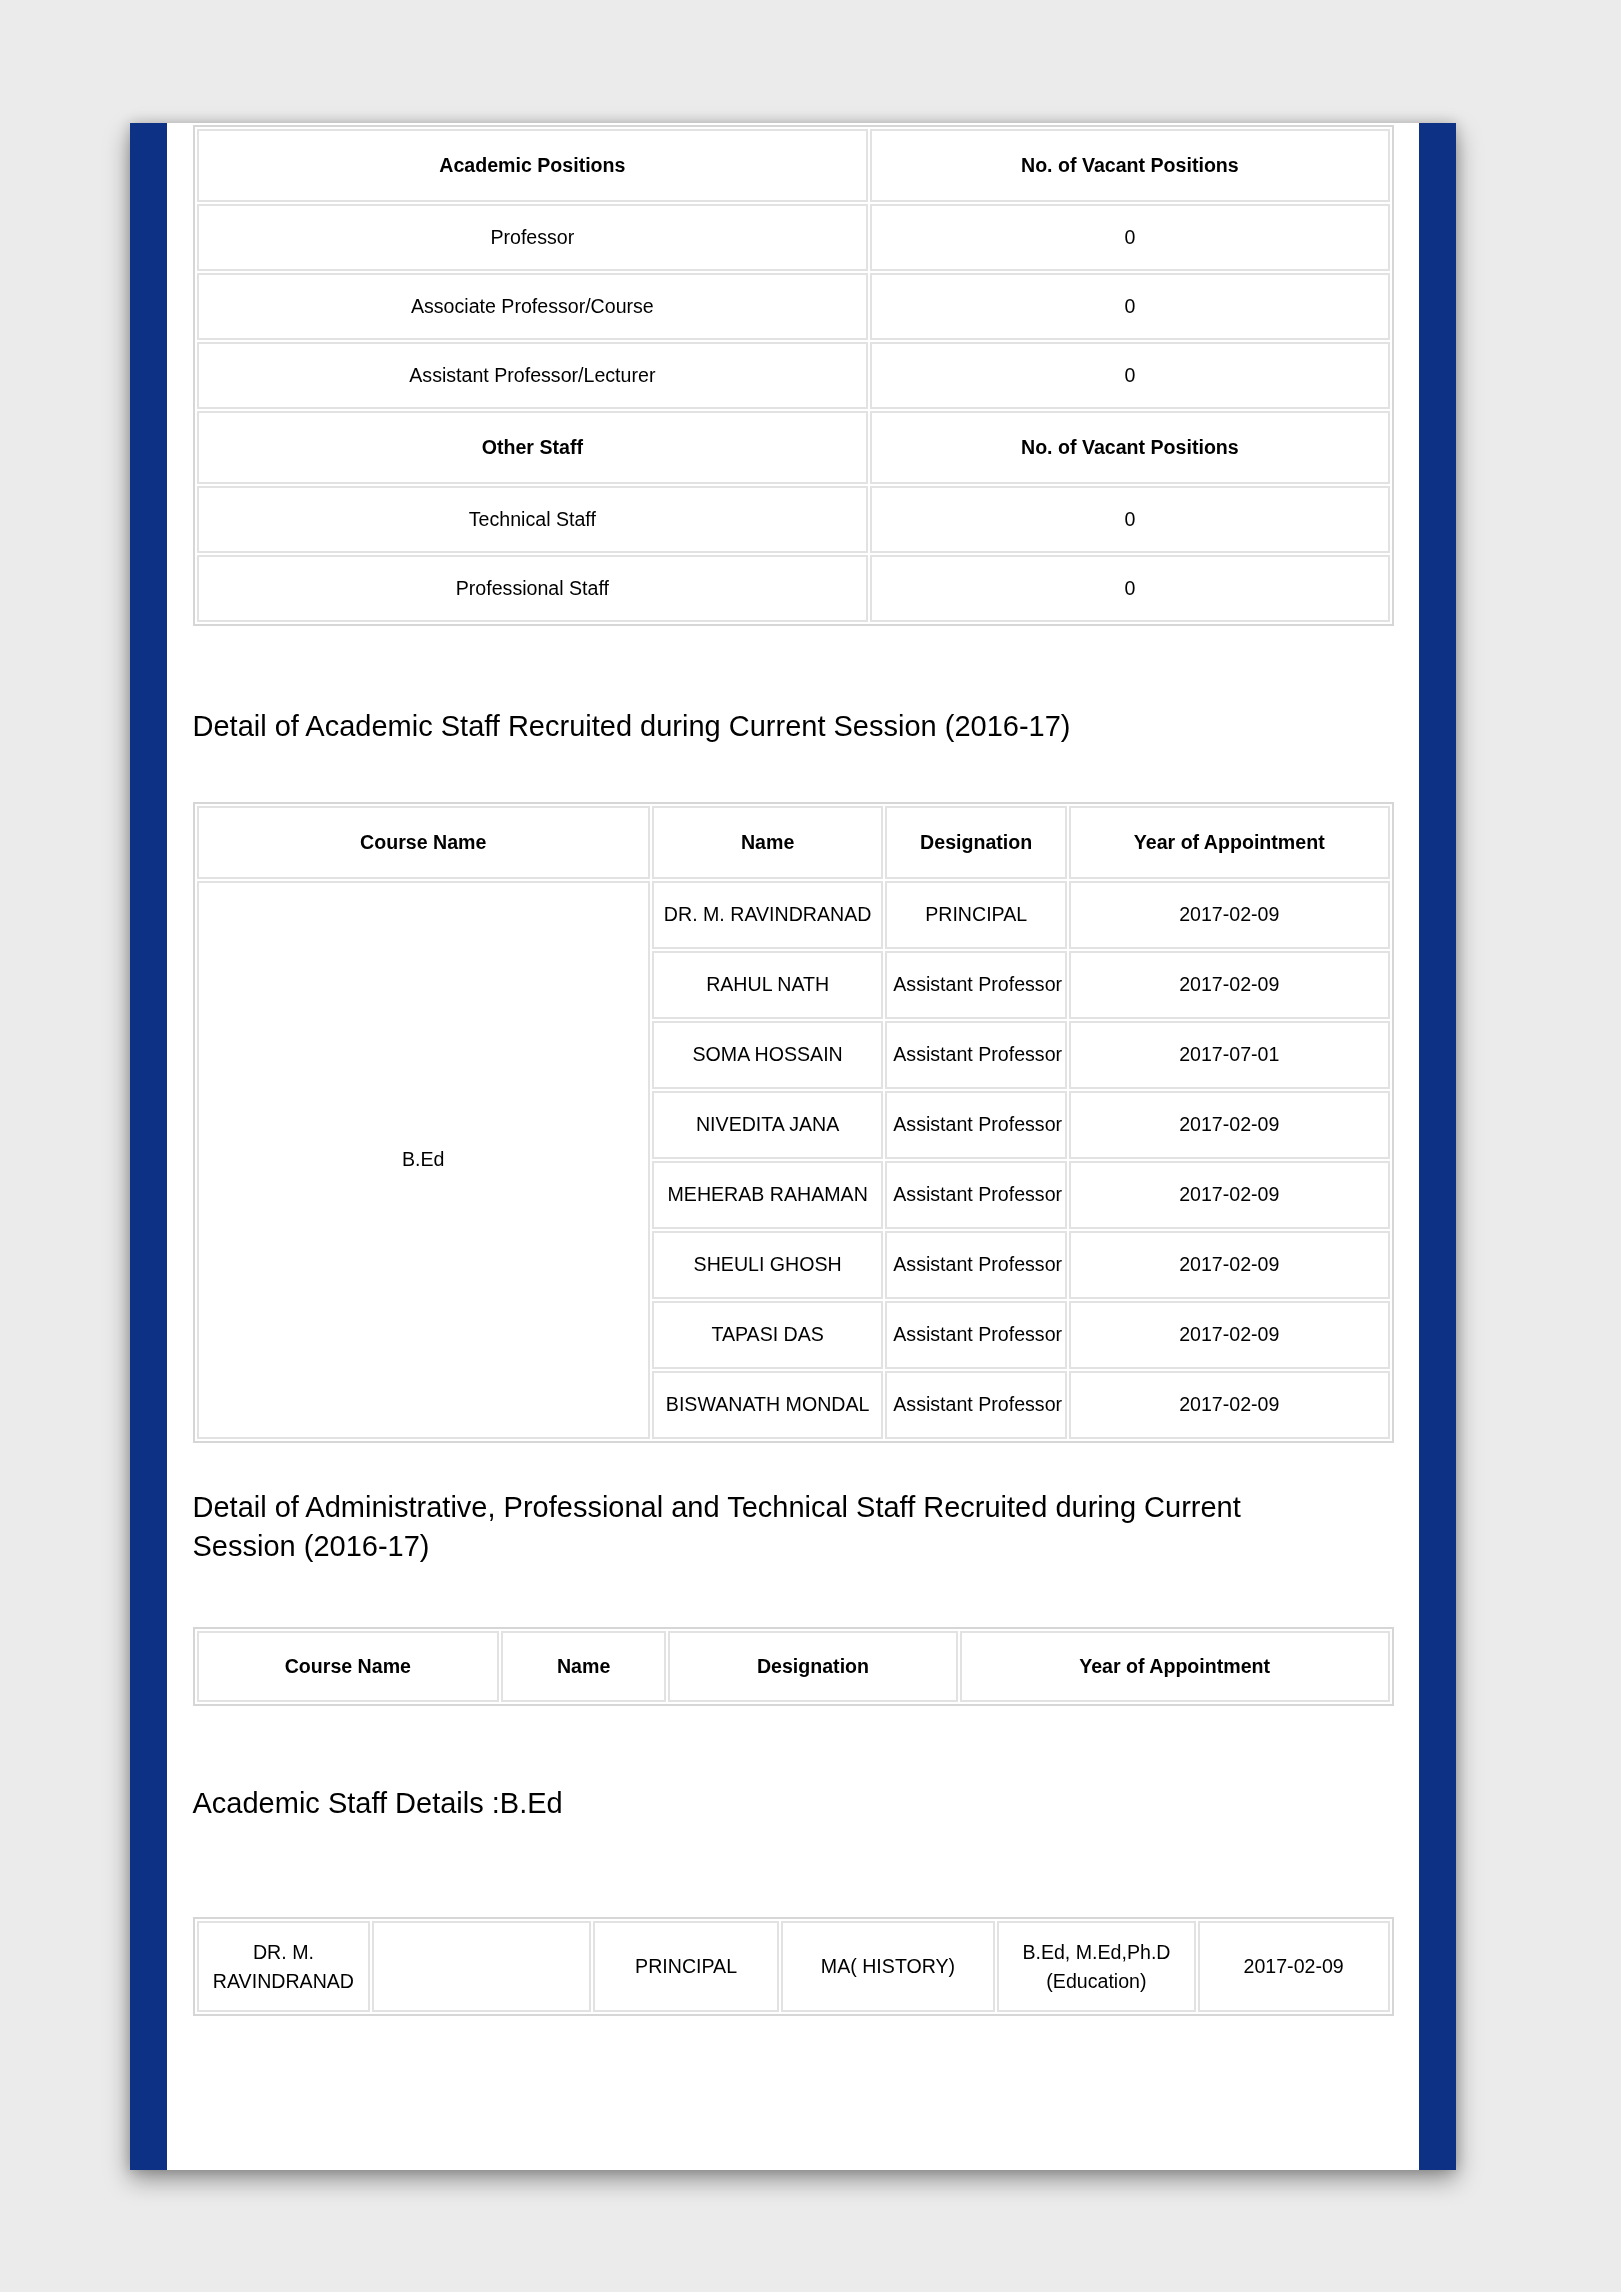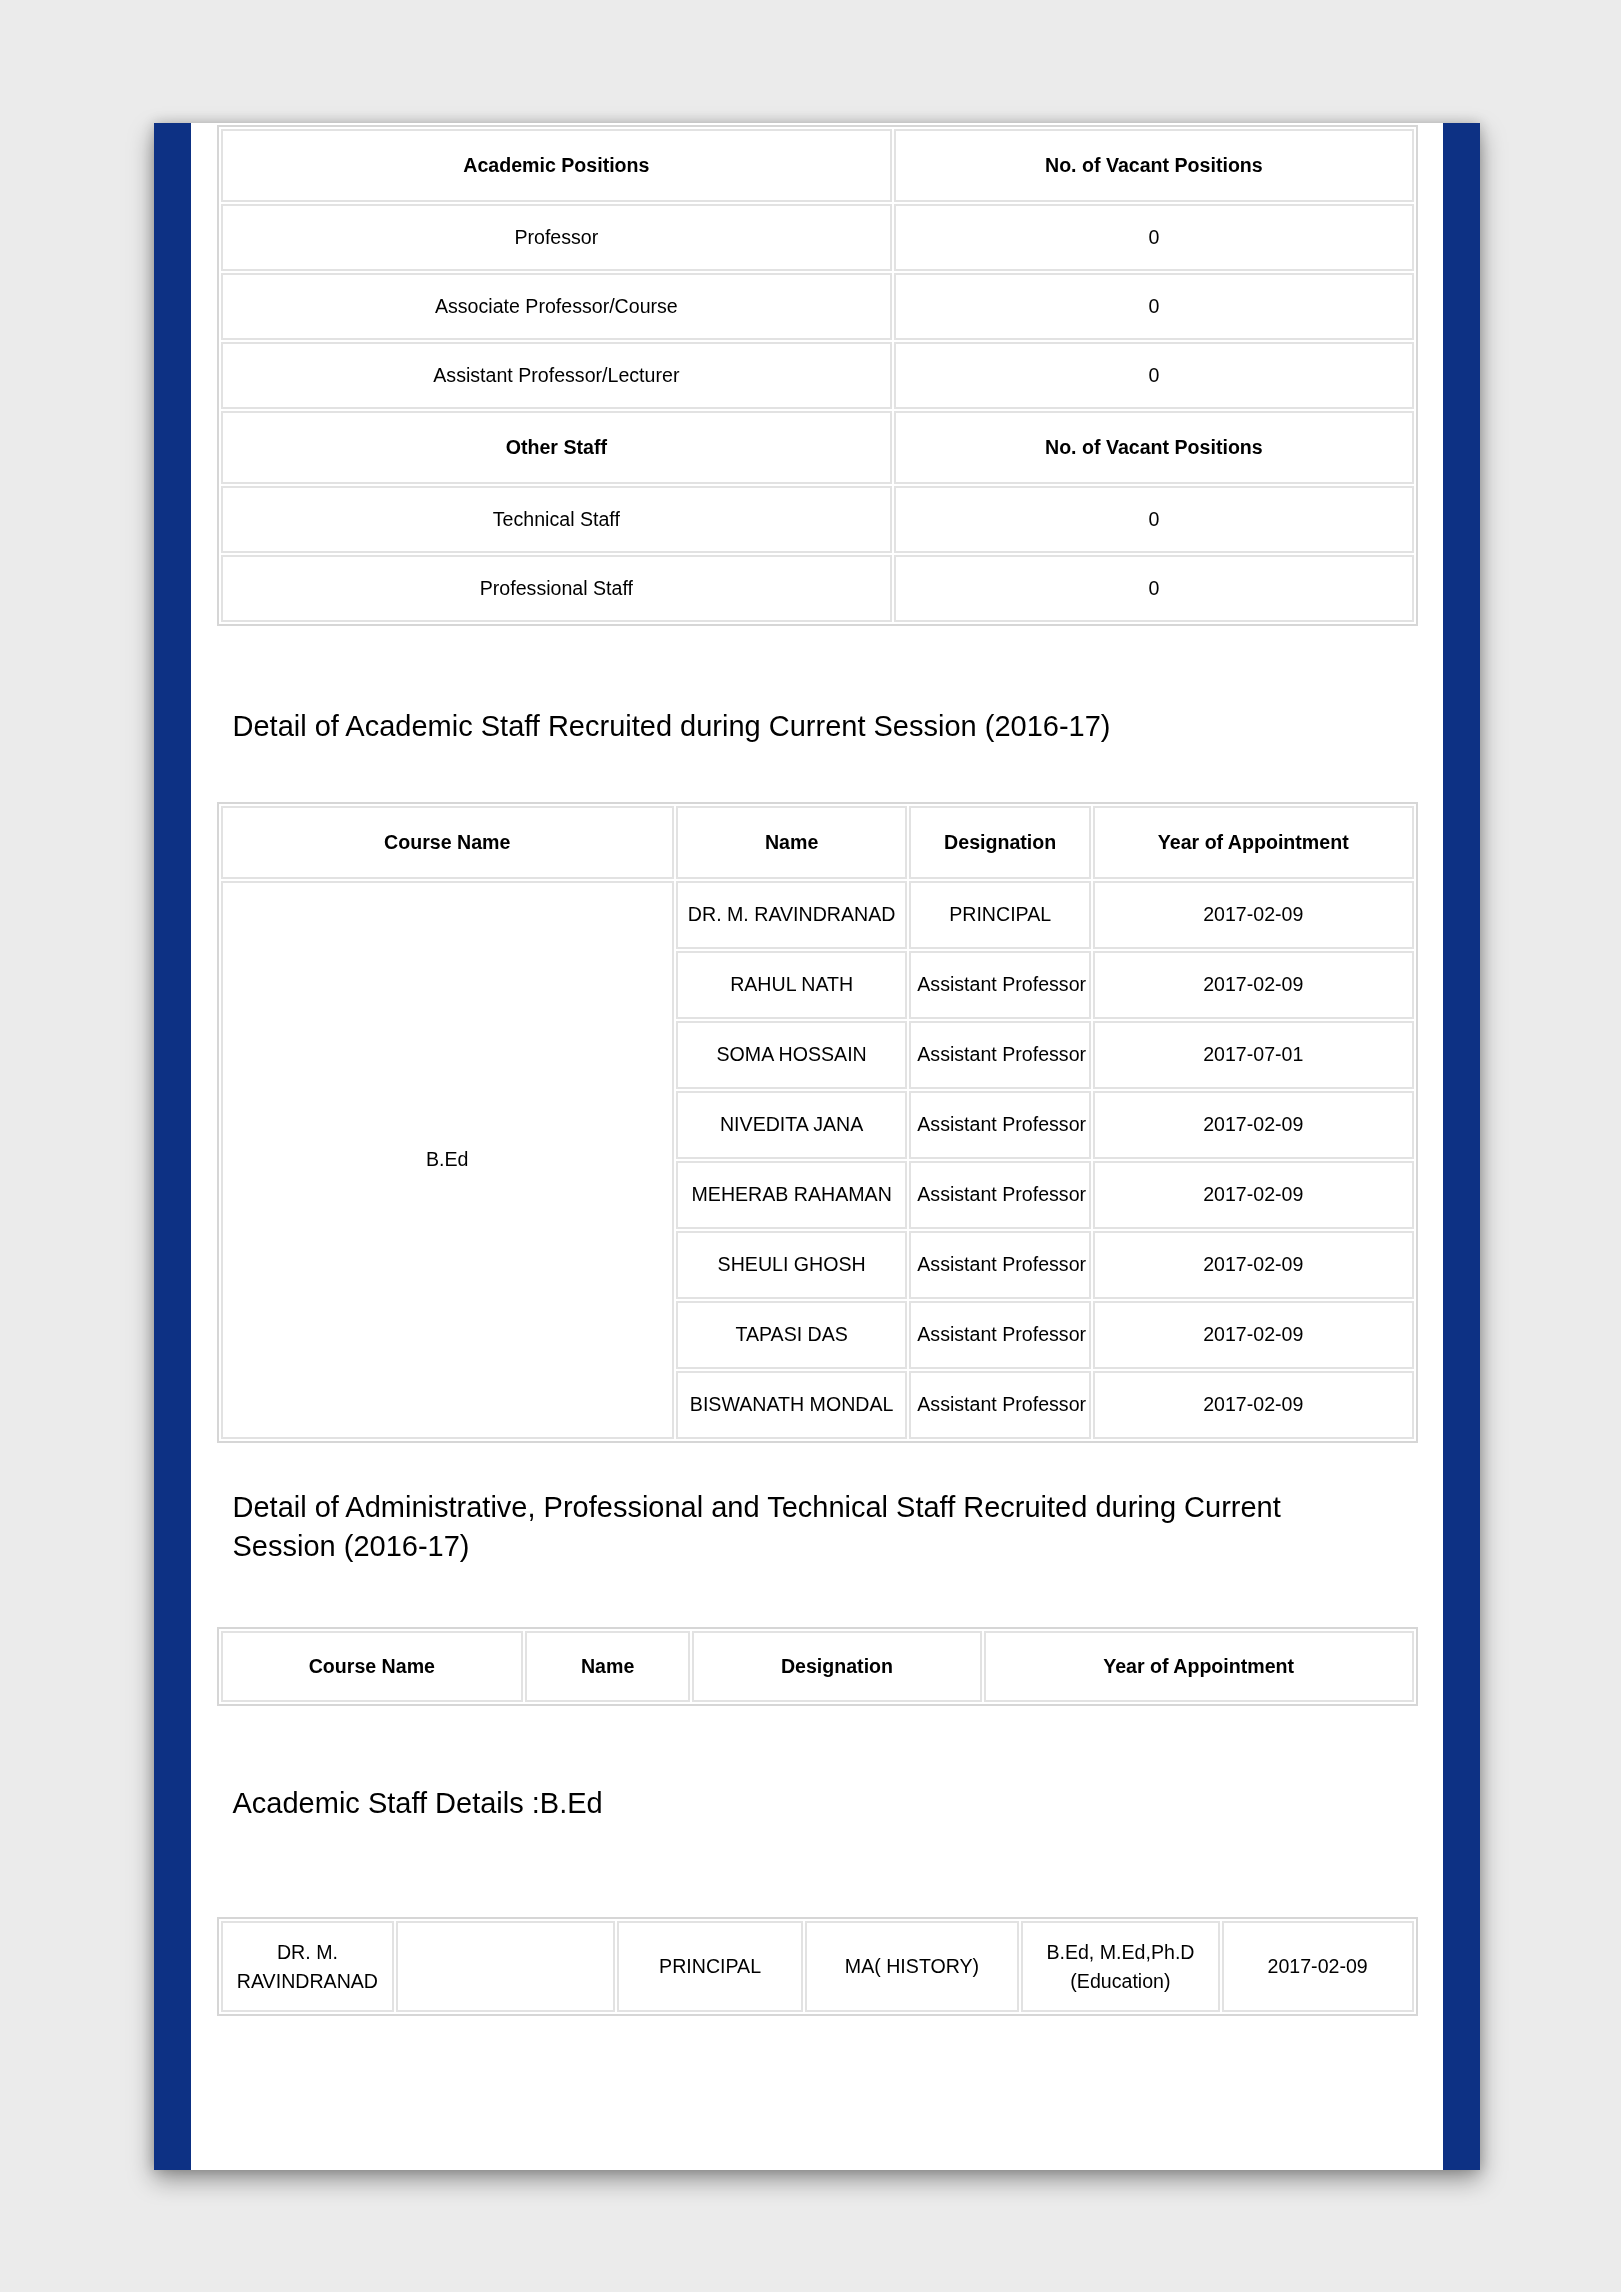--- a/index.html
+++ b/index.html
@@ -7,21 +7,21 @@
     padding: 0;
     width: 1621px;
     height: 2293px;
     background: #ebebeb;
     font-family: "Liberation Sans", sans-serif;
     color: #000;
     overflow: hidden;
   }
   .page {
     position: absolute;
-    left: 154px;
+    left: 130px;
     top: 123px;
     width: 1252px;
     height: 2047px;
     background: #ffffff;
     border-left: 37px solid #0d3184;
     border-right: 37px solid #0d3184;
     box-sizing: content-box;
     box-shadow: 0 9.8px 23.5px rgba(0,0,0,0.40), 0 0 11.8px rgba(0,0,0,0.18);
     overflow: hidden;
   }
@@ -55,21 +55,21 @@
   .t2 td { height: 60px; }
   .t3 th { height: 63px; }
   .t4 th { height: 133px; line-height: 29px; }
   .t4 td { height: 83px;  line-height: 29px; }
 
   .heading {
     font-size: 29px;
     line-height: 39px;
     font-weight: 400;
     color: #000;
-    margin: 16px;
+    margin: 0;
   }
   #h1 { margin-top: 81px; }
   #t2 { margin-top: 56px; }
   #h2 { margin-top: 45px; max-width: 1152px; }
   #t3 { margin-top: 61px; }
   #h3 { margin-top: 78px; }
   #t4 { margin-top: 94px; }
 </style>
 </head>
 <body>

